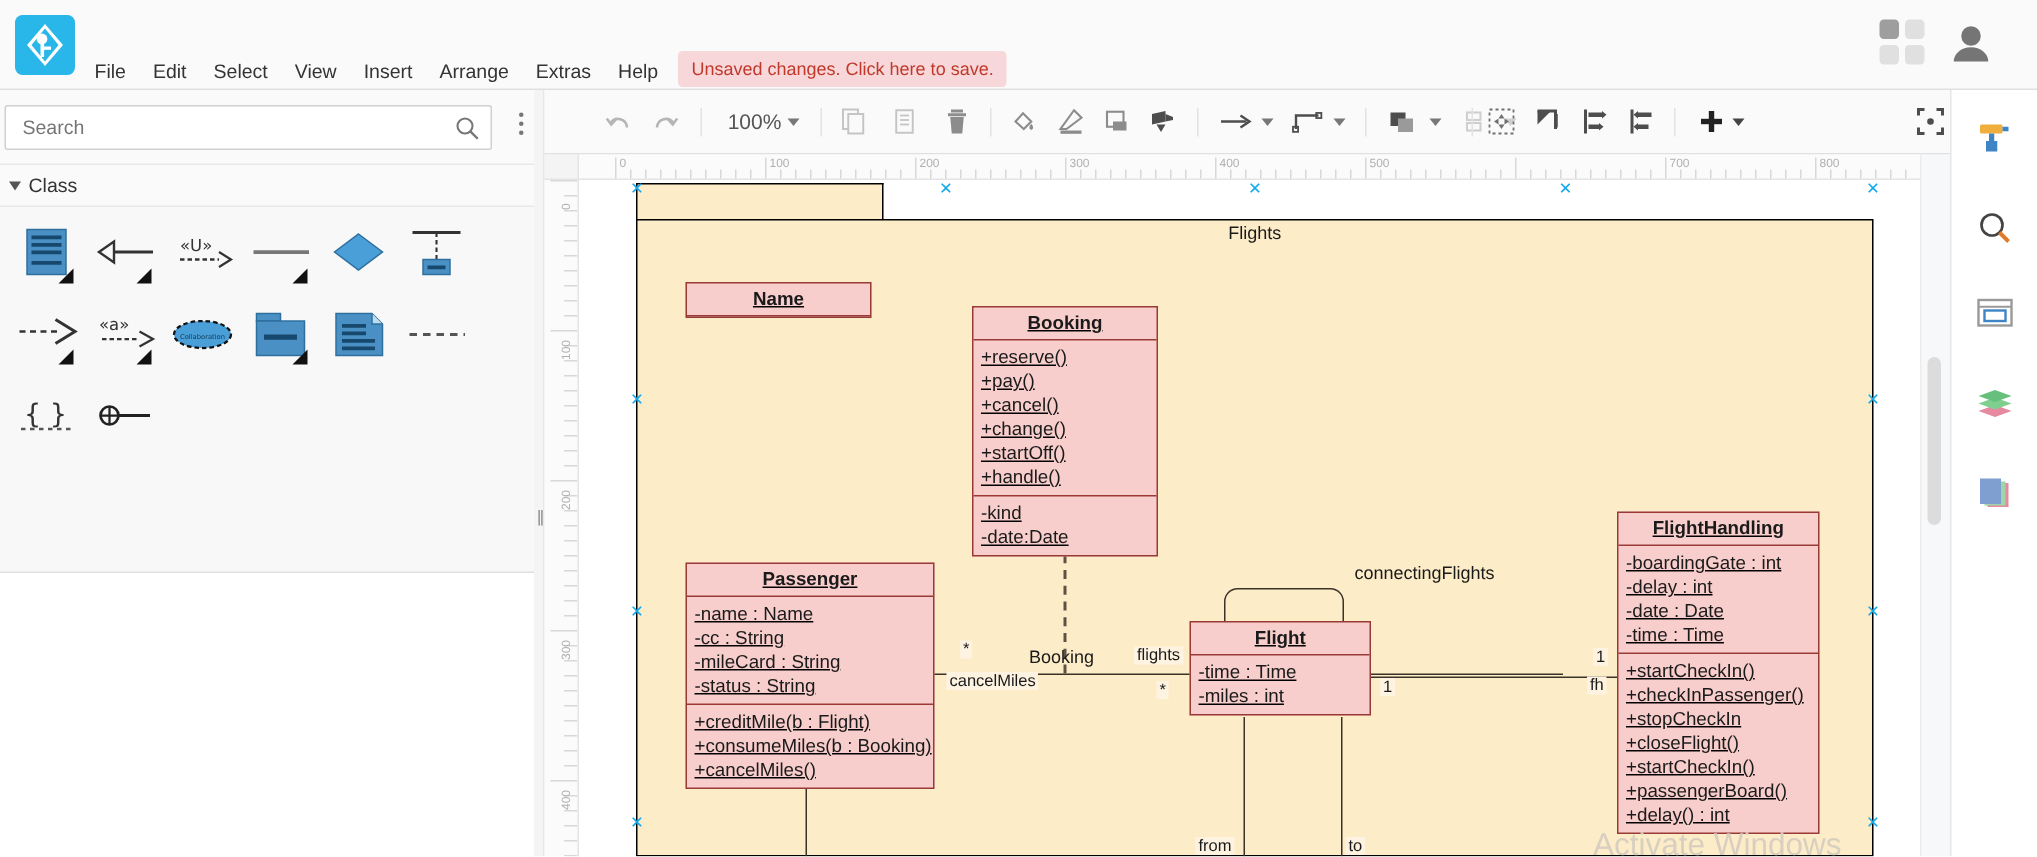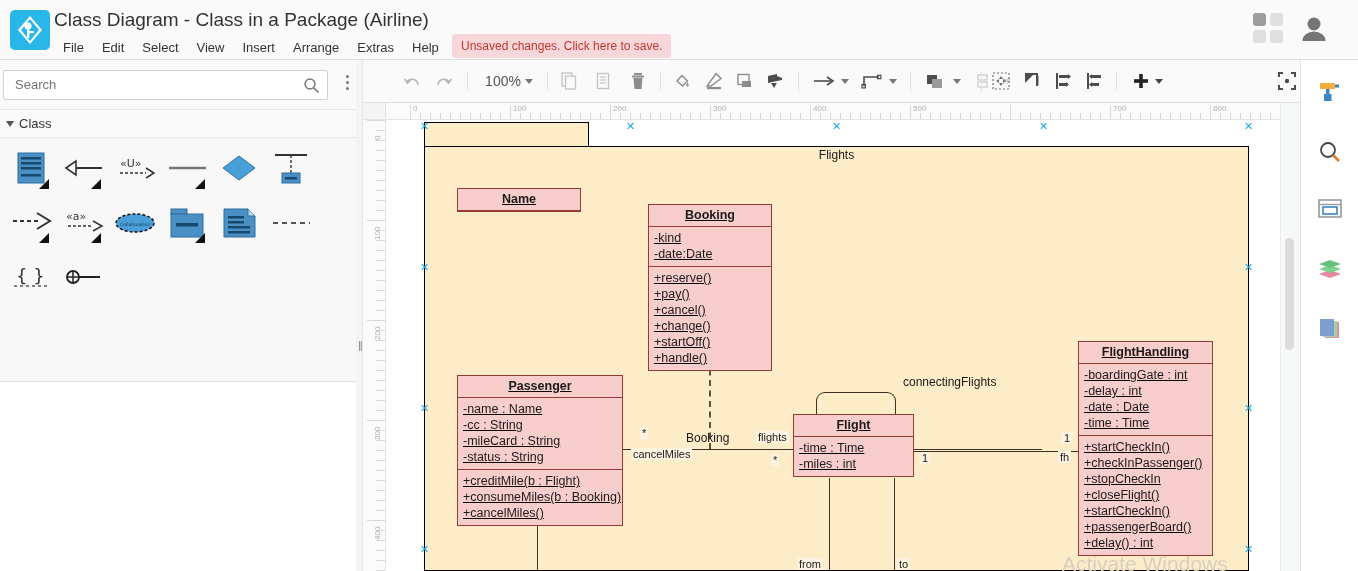--- a/index.html
+++ b/index.html
@@ -113,21 +113,20 @@
     <svg width="44" height="44" viewBox="0 0 44 44">
       <rect x="2" y="2" width="40" height="40" rx="5" fill="#29b6e8"></rect>
       <path d="M22 8 L34 22 L22 36 L10 22 Z" fill="#ffffff"></path>
       <path d="M22 11 L31 22 L22 33 L13 22 Z" fill="#29b6e8"></path>
       <circle cx="20" cy="18" r="3.6" fill="#ffffff"></circle>
       <rect x="19" y="21" width="2.4" height="9" fill="#ffffff"></rect>
       <rect x="21" y="23" width="5" height="2.2" fill="#ffffff"></rect>
     </svg>
   </div>
 
-  <div id="app-title">Class Diagram - Class in a Package (Airline)</div>
 
   <div id="menubar">
     <div class="menu-item">File</div>
     <div class="menu-item">Edit</div>
     <div class="menu-item">Select</div>
     <div class="menu-item">View</div>
     <div class="menu-item">Insert</div>
     <div class="menu-item">Arrange</div>
     <div class="menu-item">Extras</div>
     <div class="menu-item">Help</div>
@@ -645,30 +644,30 @@
 
   <div id="self-loop"></div>
 
   <div class="cls" id="cls-name" style="left:71px; top:68px; width:124px;">
     <div class="cls-title">Name</div>
   </div>
 
   <div class="cls" id="cls-booking" style="left:262px; top:84px; width:124px;">
     <div class="cls-title">Booking</div>
     <div class="cls-sec">
-      <div>-kind</div>
-      <div>-date:Date</div>
-    </div>
-    <div class="cls-sec">
       <div>+reserve()</div>
       <div>+pay()</div>
       <div>+cancel()</div>
       <div>+change()</div>
       <div>+startOff()</div>
       <div>+handle()</div>
+    </div>
+    <div class="cls-sec">
+      <div>-kind</div>
+      <div>-date:Date</div>
     </div>
   </div>
 
   <div class="cls" id="cls-passenger" style="left:71px; top:255px; width:166px;">
     <div class="cls-title">Passenger</div>
     <div class="cls-sec">
       <div>-name : Name</div>
       <div>-cc : String</div>
       <div>-mileCard : String</div>
       <div>-status : String</div>

